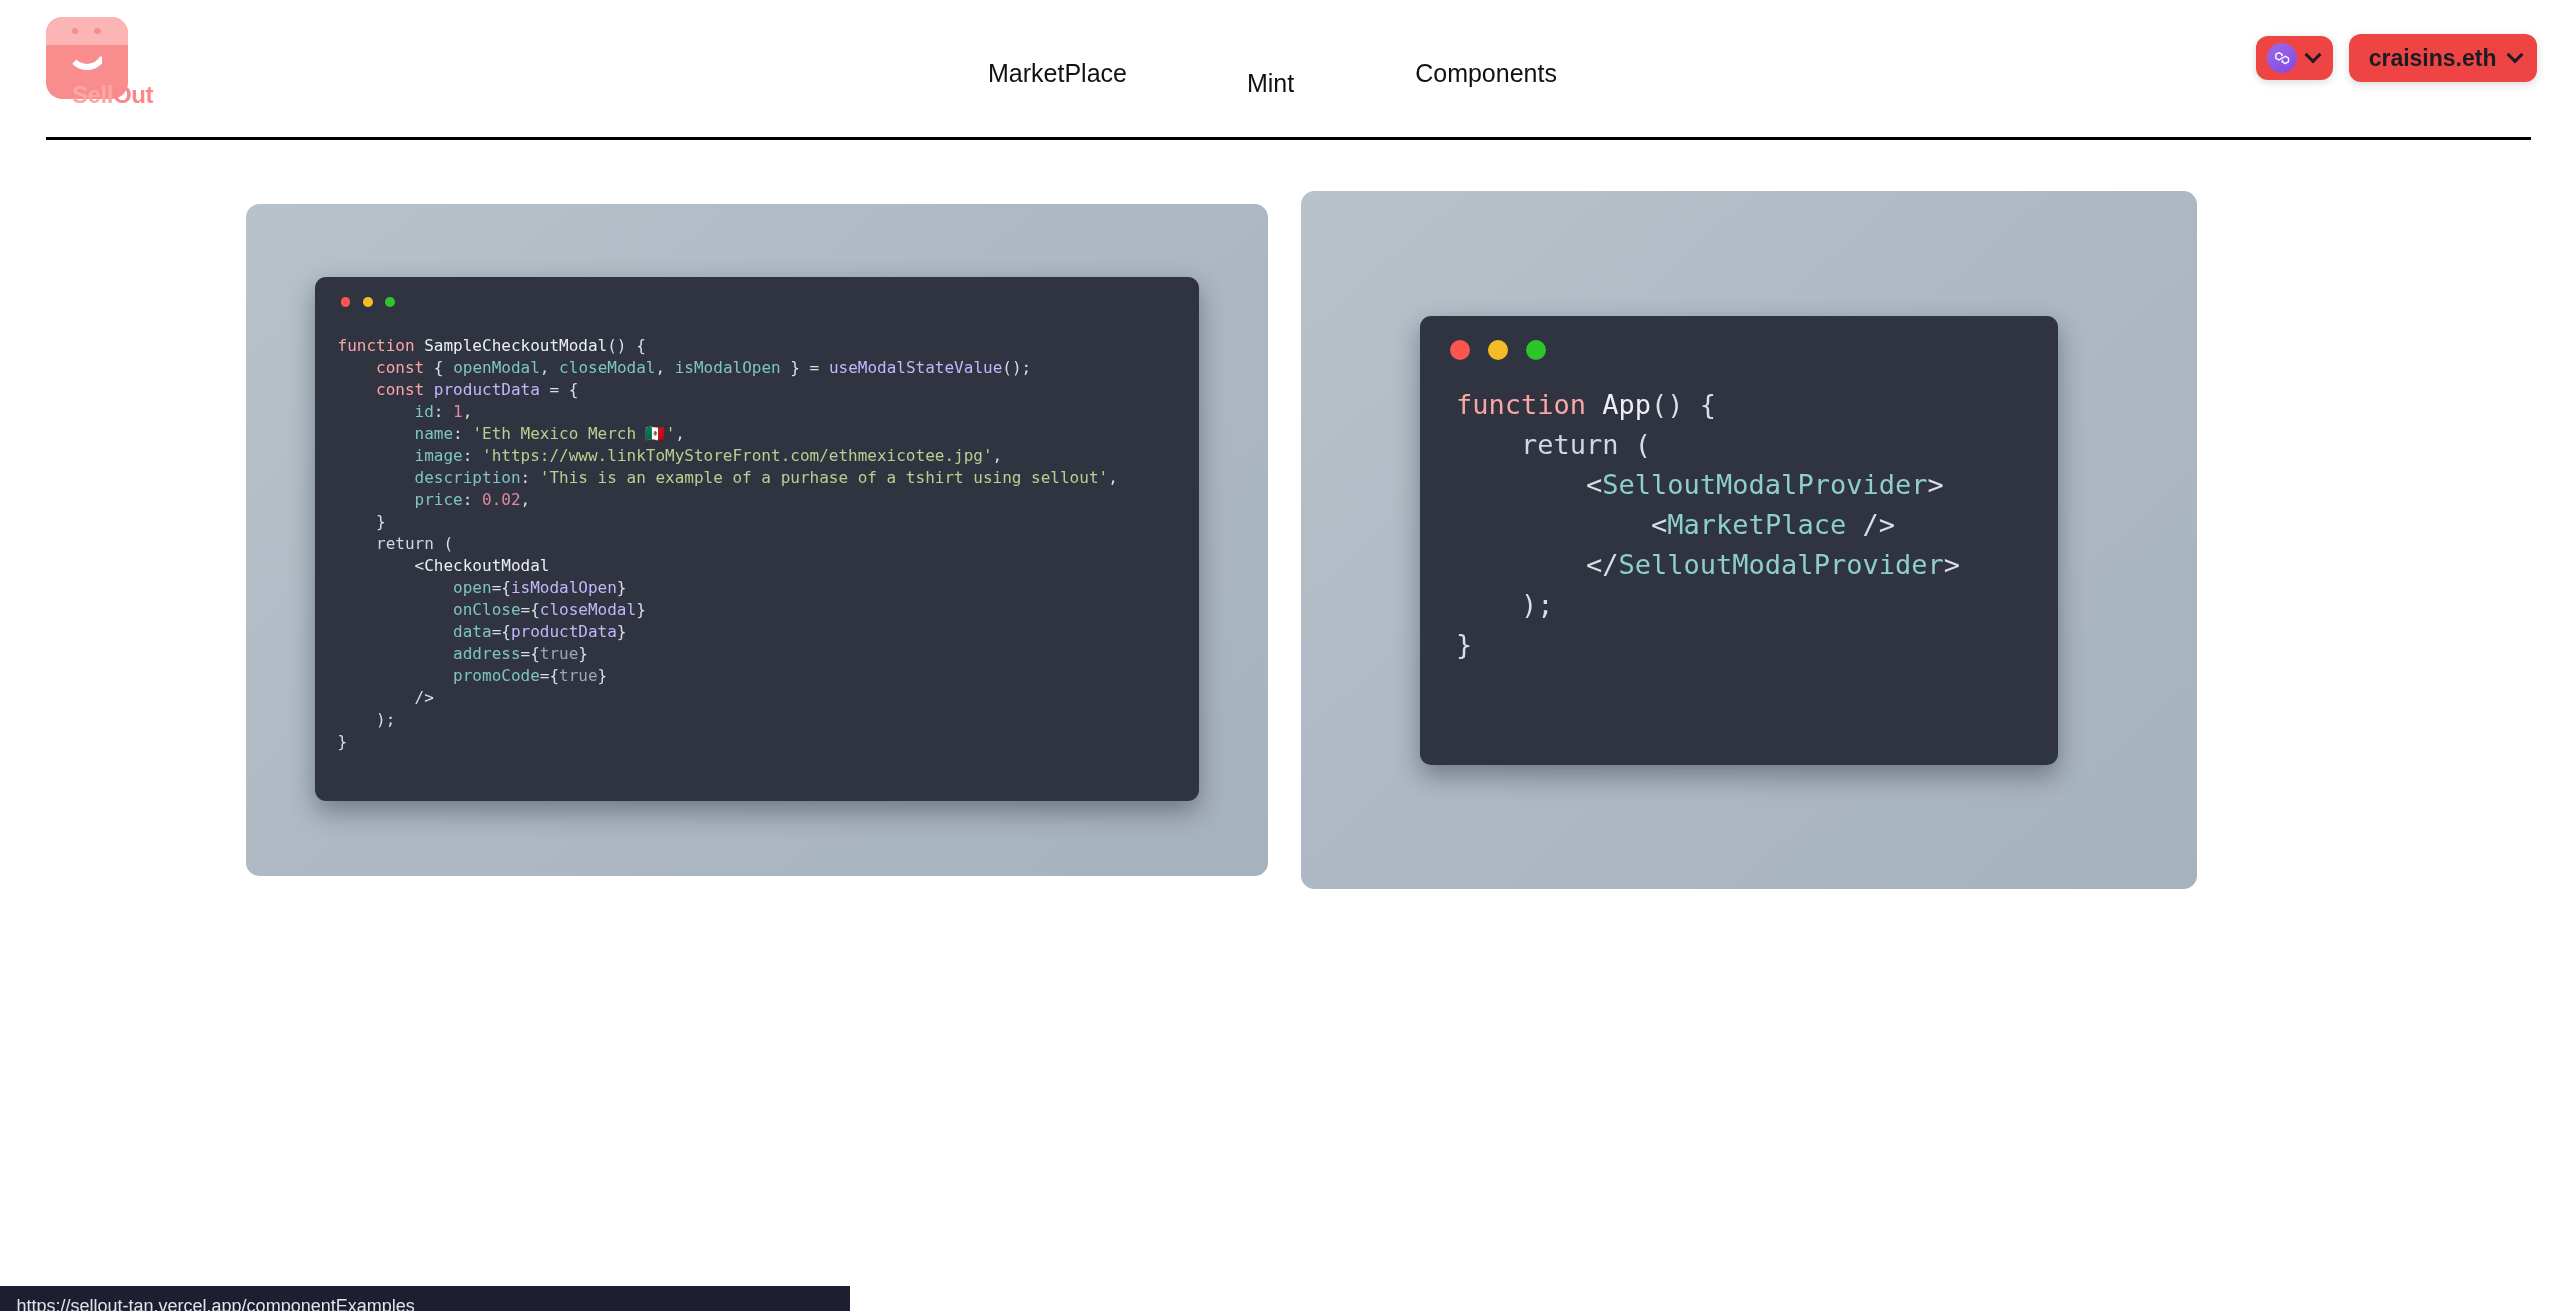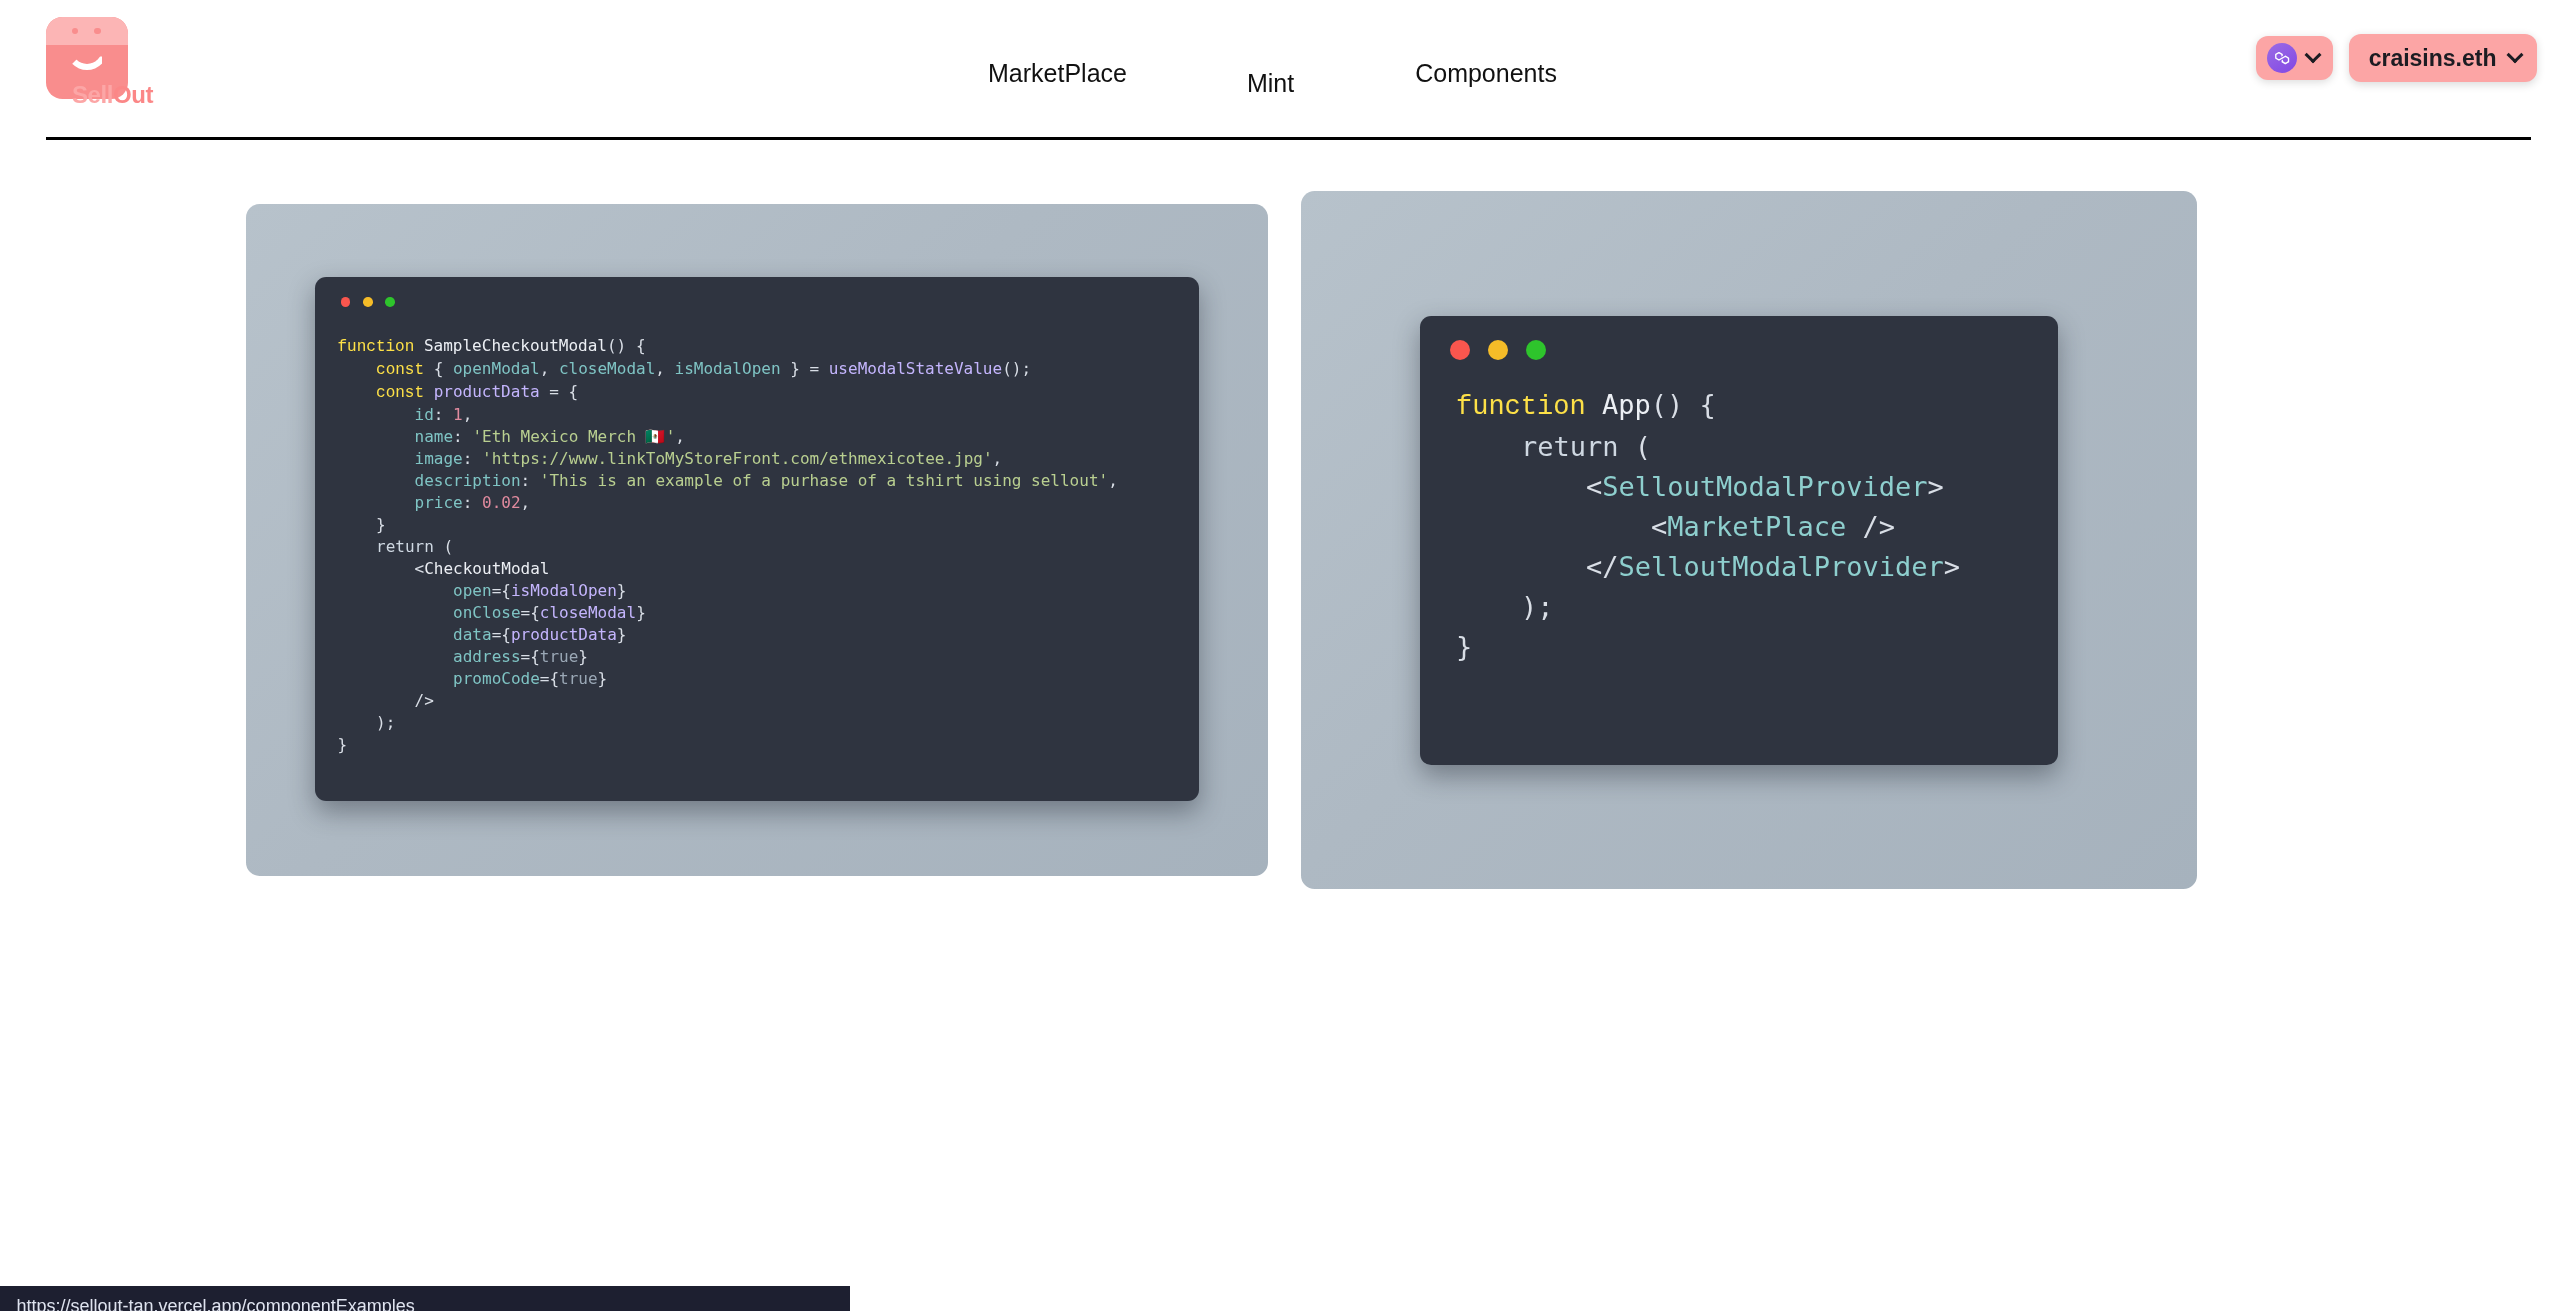--- a/index.html
+++ b/index.html
@@ -71,21 +71,21 @@
   }
   .nav-item.n1 { margin-right:120px; }
   .nav-item.n2 { margin-right:121px;margin-top:20px; }
 
   .header-right {
     position:absolute; right:39px; top:34px;
     display:flex; align-items:center; gap:16.5px;
   }
   .chip {
     display:flex; align-items:center;
-    background:#fca5a5;
+    background:#ef4444;
     border-radius:12px;
     box-shadow:0 2.2px 9px rgba(0,0,0,0.14);
     cursor:pointer;
   }
   .chip-network {
     padding:6.7px 13.5px 6.7px 10.5px;
     gap:10.5px;
   }
   .poly-circle {
     width:30px; height:30px; border-radius:50%;
@@ -150,21 +150,21 @@
   .code-left {
     left:22.5px; top:58px;
     font-size:16px; line-height:22px;
   }
   .code-right {
     left:36px; top:69px;
     font-size:27px; line-height:40px;
   }
 
   
-  .t-kw      { color:#fde047;font-family:Liberation Mono, monospace; }   
+  .t-kw      { color:#fca5a5; }   
   .t-fn      { color:#eceff4; }   
   .t-plain   { color:#d9dee6; }   
   .t-prop    { color:#7fc4c4; }   
   .t-var     { color:#c4b5fd;text-align:center; }   
   .t-str     { color:#b9cf90;text-align:right; }   
   .t-num     { color:#e08a9e; }   
   .t-bool    { color:#9aa7b5; }   
   .t-tag     { color:#8ecfce; }   
   .t-ret     { color:#cfd8e2; }   
 

